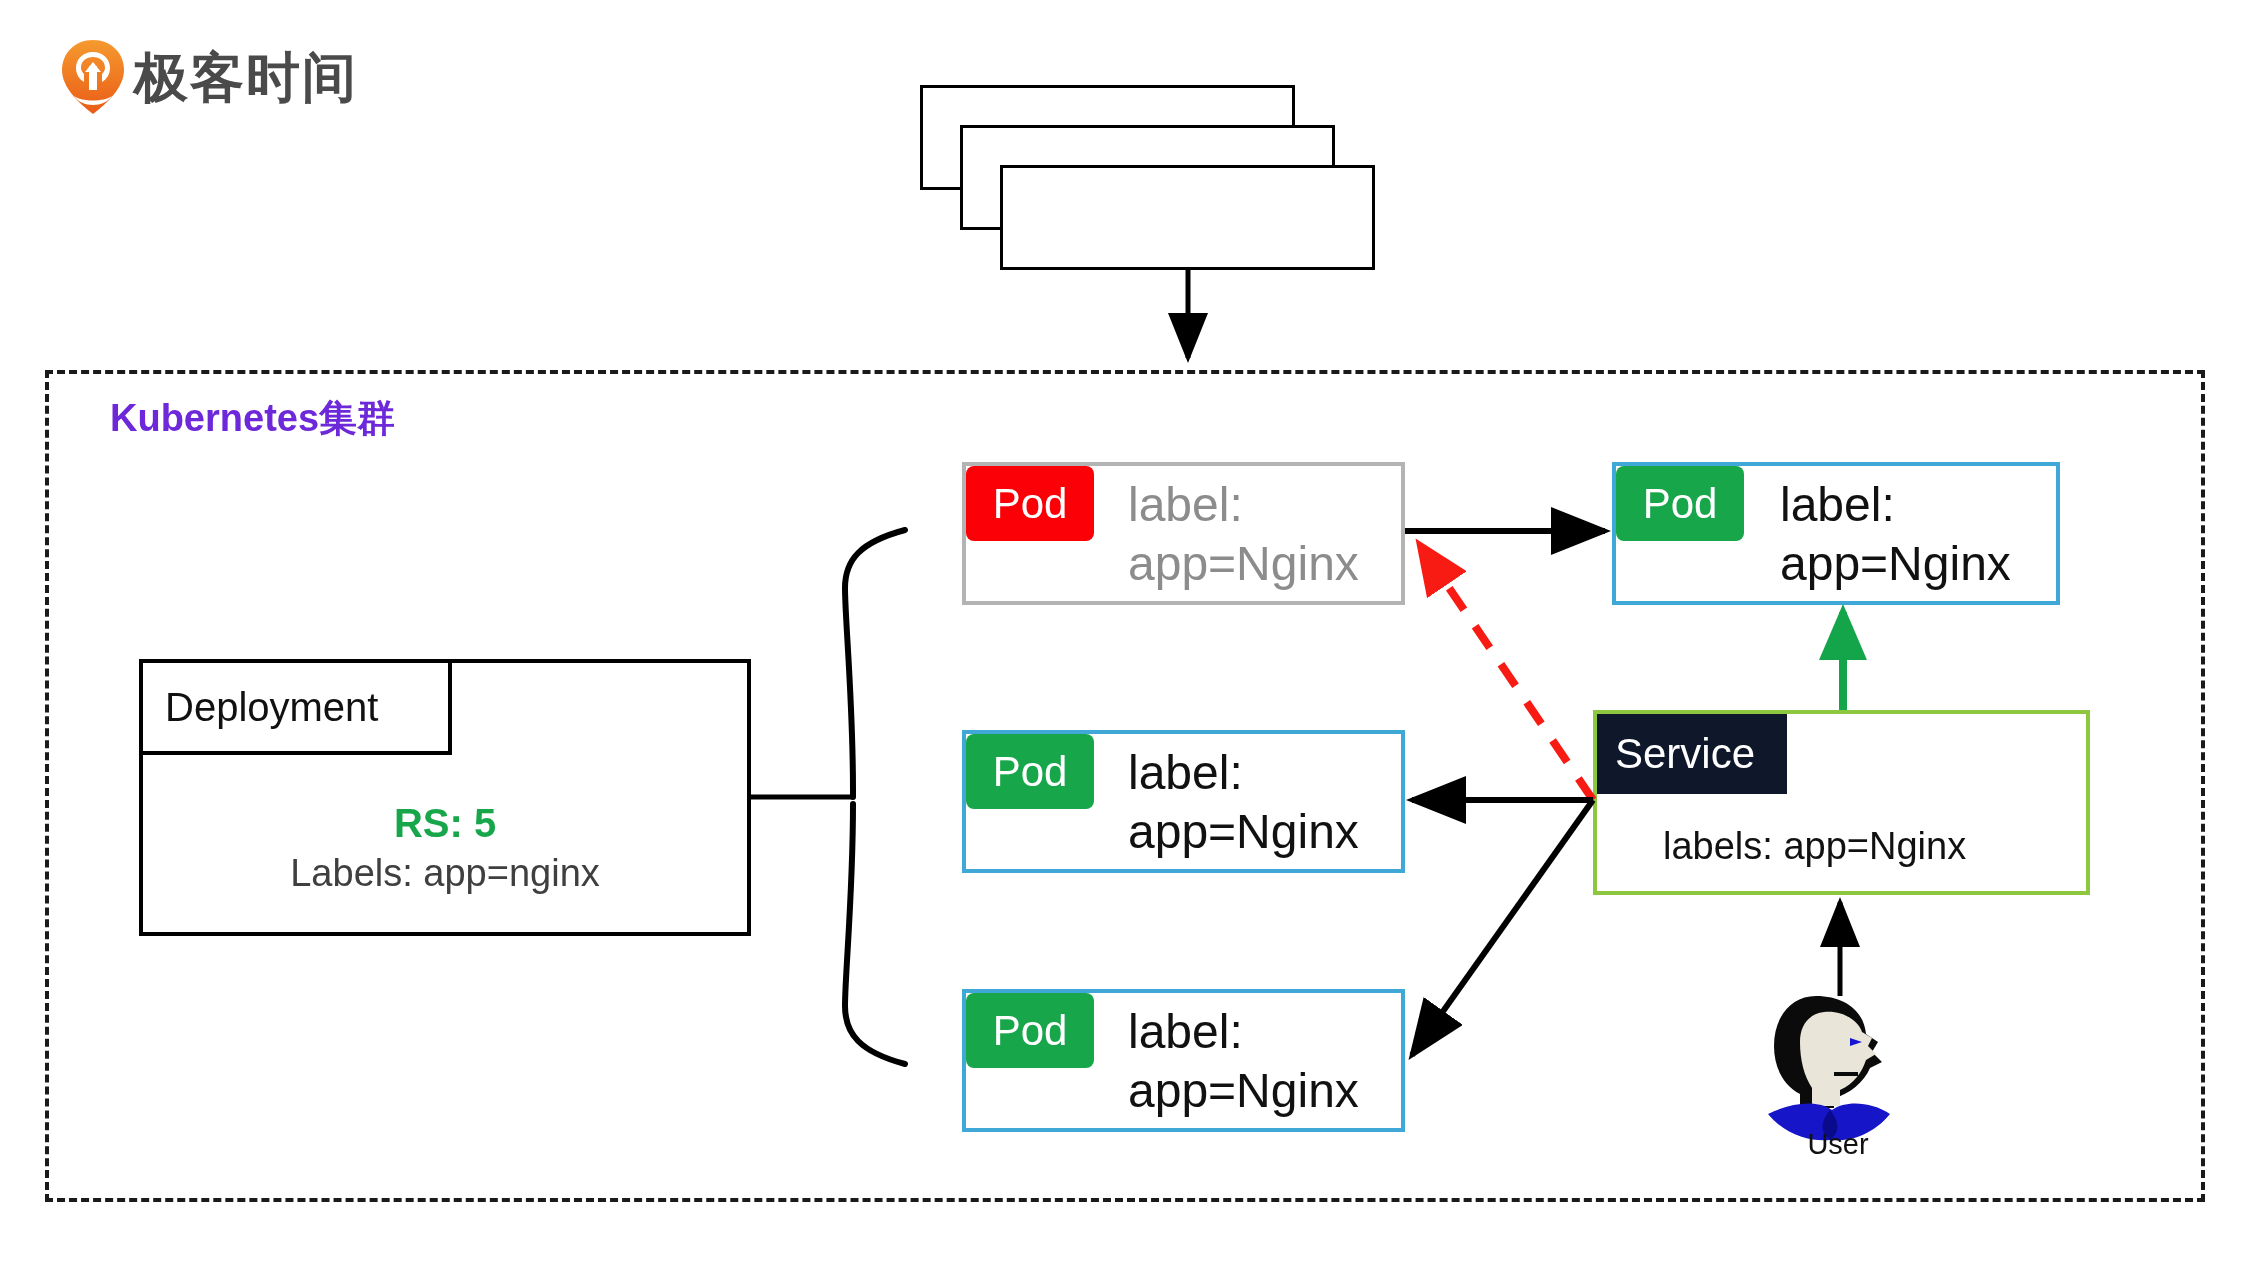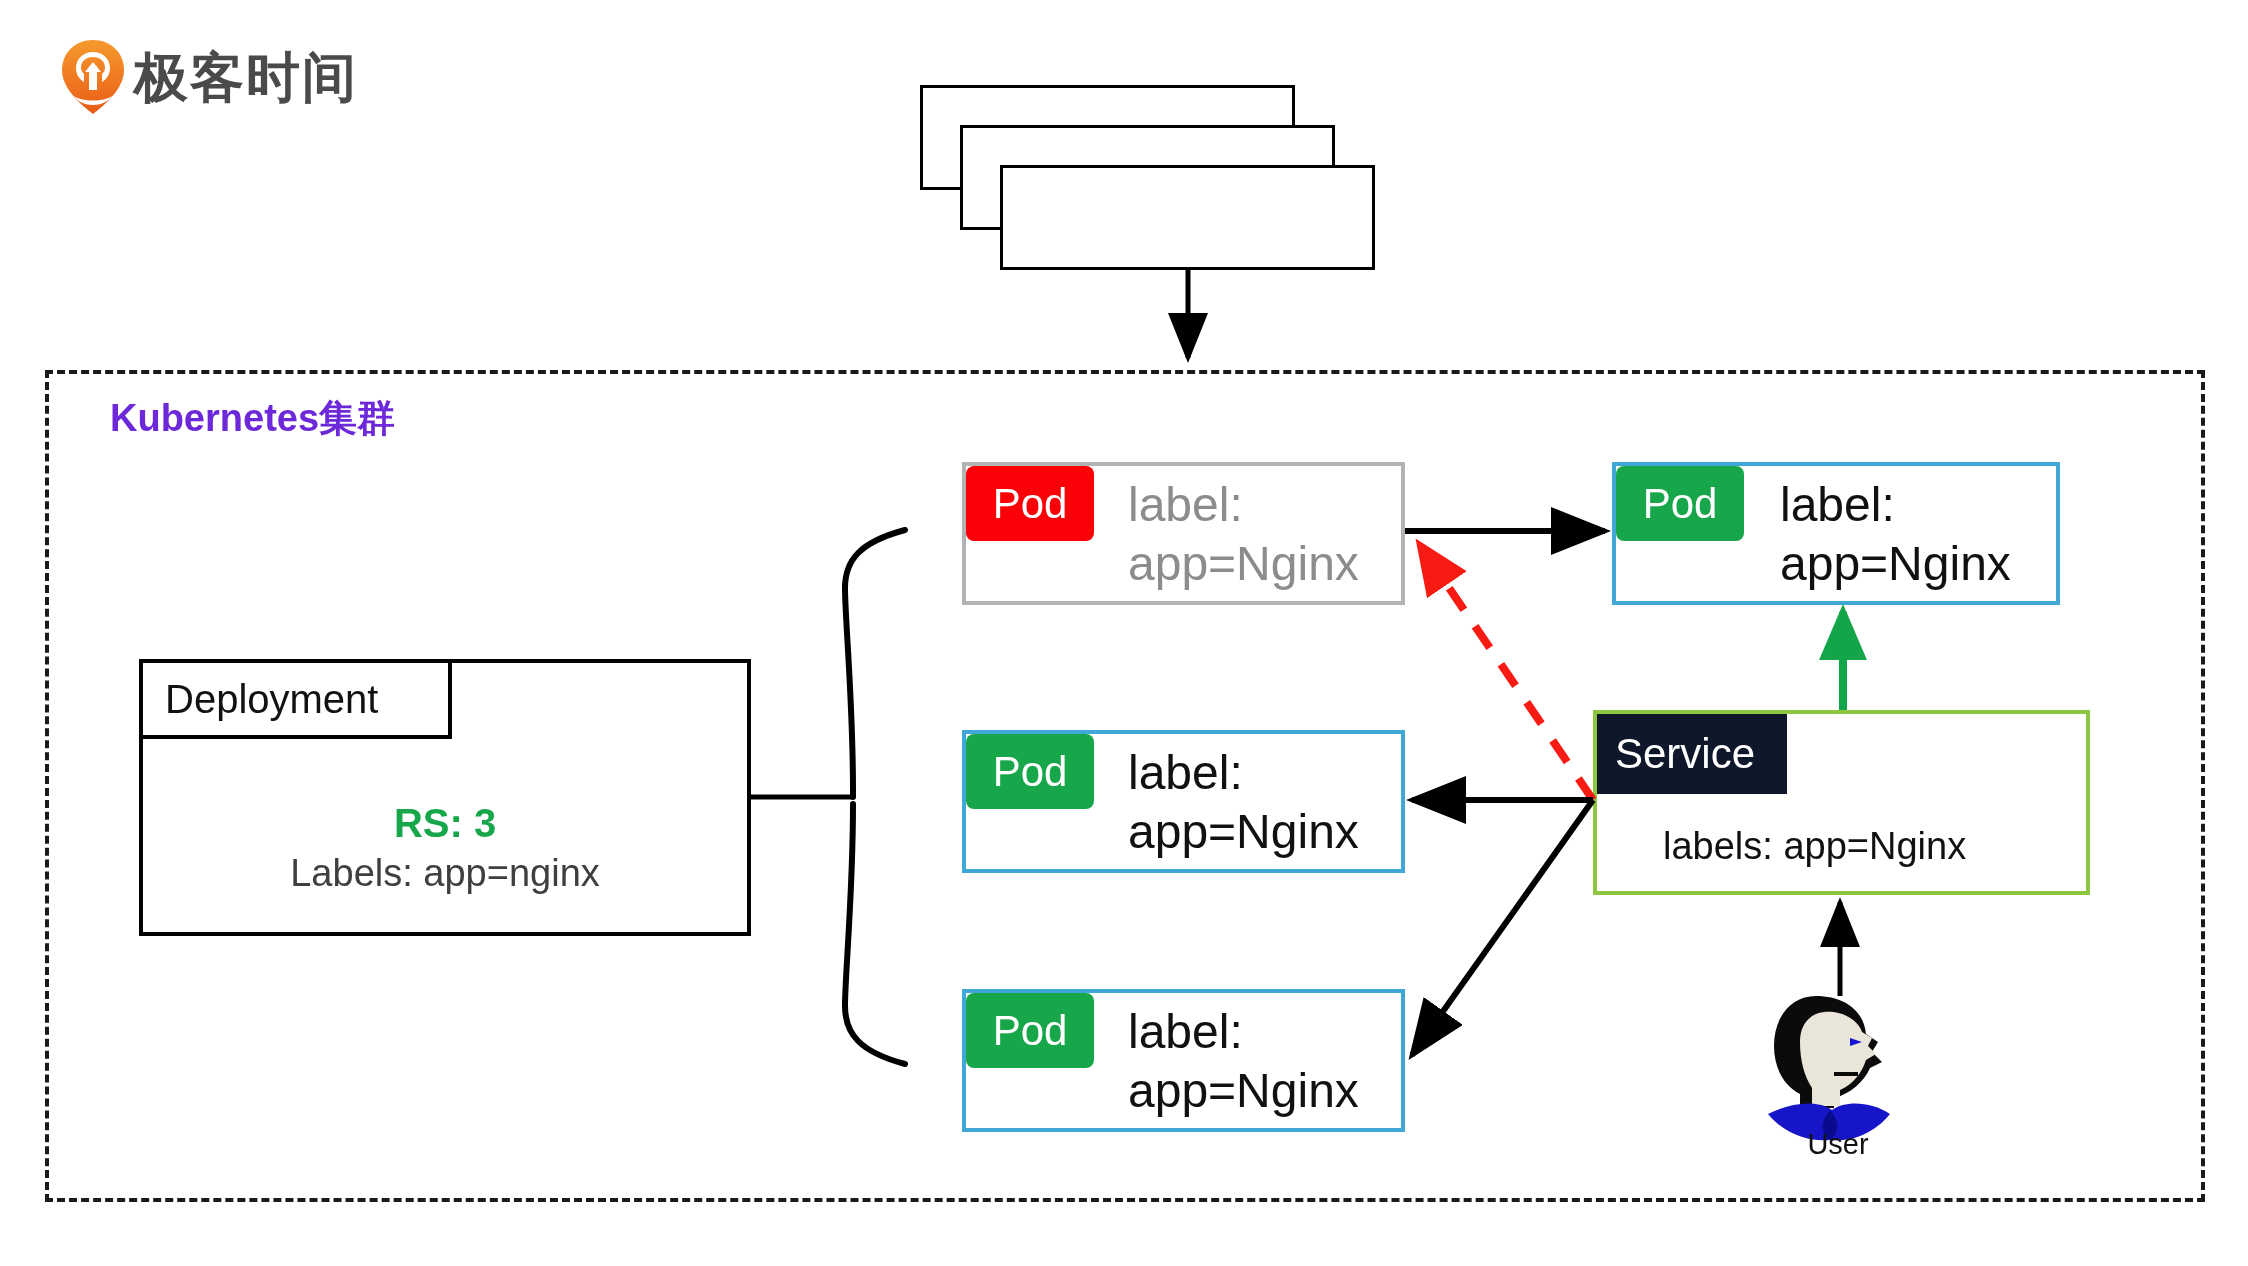--- a/index.html
+++ b/index.html
@@ -172,25 +172,25 @@
   </div>
 
   <div class="box stack-box" style="left:920px; top:85px; width:375px; height:105px;"></div>
   <div class="box stack-box" style="left:960px; top:125px; width:375px; height:105px;"></div>
   <div class="box stack-box" style="left:1000px; top:165px; width:375px; height:105px;"></div>
 
   <div class="cluster" style="left:45px; top:370px; width:2160px; height:832px;"></div>
   <div class="cluster-title" style="left:110px; top:393px;">Kubernetes集群</div>
 
   <div class="box deployment" style="left:139px; top:659px; width:612px; height:277px;"></div>
-  <div class="deployment-tab" style="left:139px; top:659px; width:313px; height:80px;">
+  <div class="deployment-tab" style="left:139px; top:659px; width:313px; height:96px;">
     <span>Deployment</span>
   </div>
   <div class="deployment-body" style="left:139px; top:798px; width:612px;">
-    <div class="rs-line">RS: 3</div>
+    <div class="rs-line">RS: 5</div>
     <div class="labels-line">Labels: app=nginx</div>
   </div>
 
   <div class="box pod-box pod-gray" style="left:962px; top:462px; width:443px; height:143px;"></div>
   <div class="pod-badge badge-red" style="left:966px; top:466px; width:128px; height:75px;">Pod</div>
   <div class="pod-text pod-text-gray" style="left:1128px; top:476px; width:280px;">label:
 app=Nginx</div>
 
   <div class="box pod-box pod-blue" style="left:962px; top:730px; width:443px; height:143px;"></div>
   <div class="pod-badge badge-green" style="left:966px; top:734px; width:128px; height:75px;">Pod</div>

